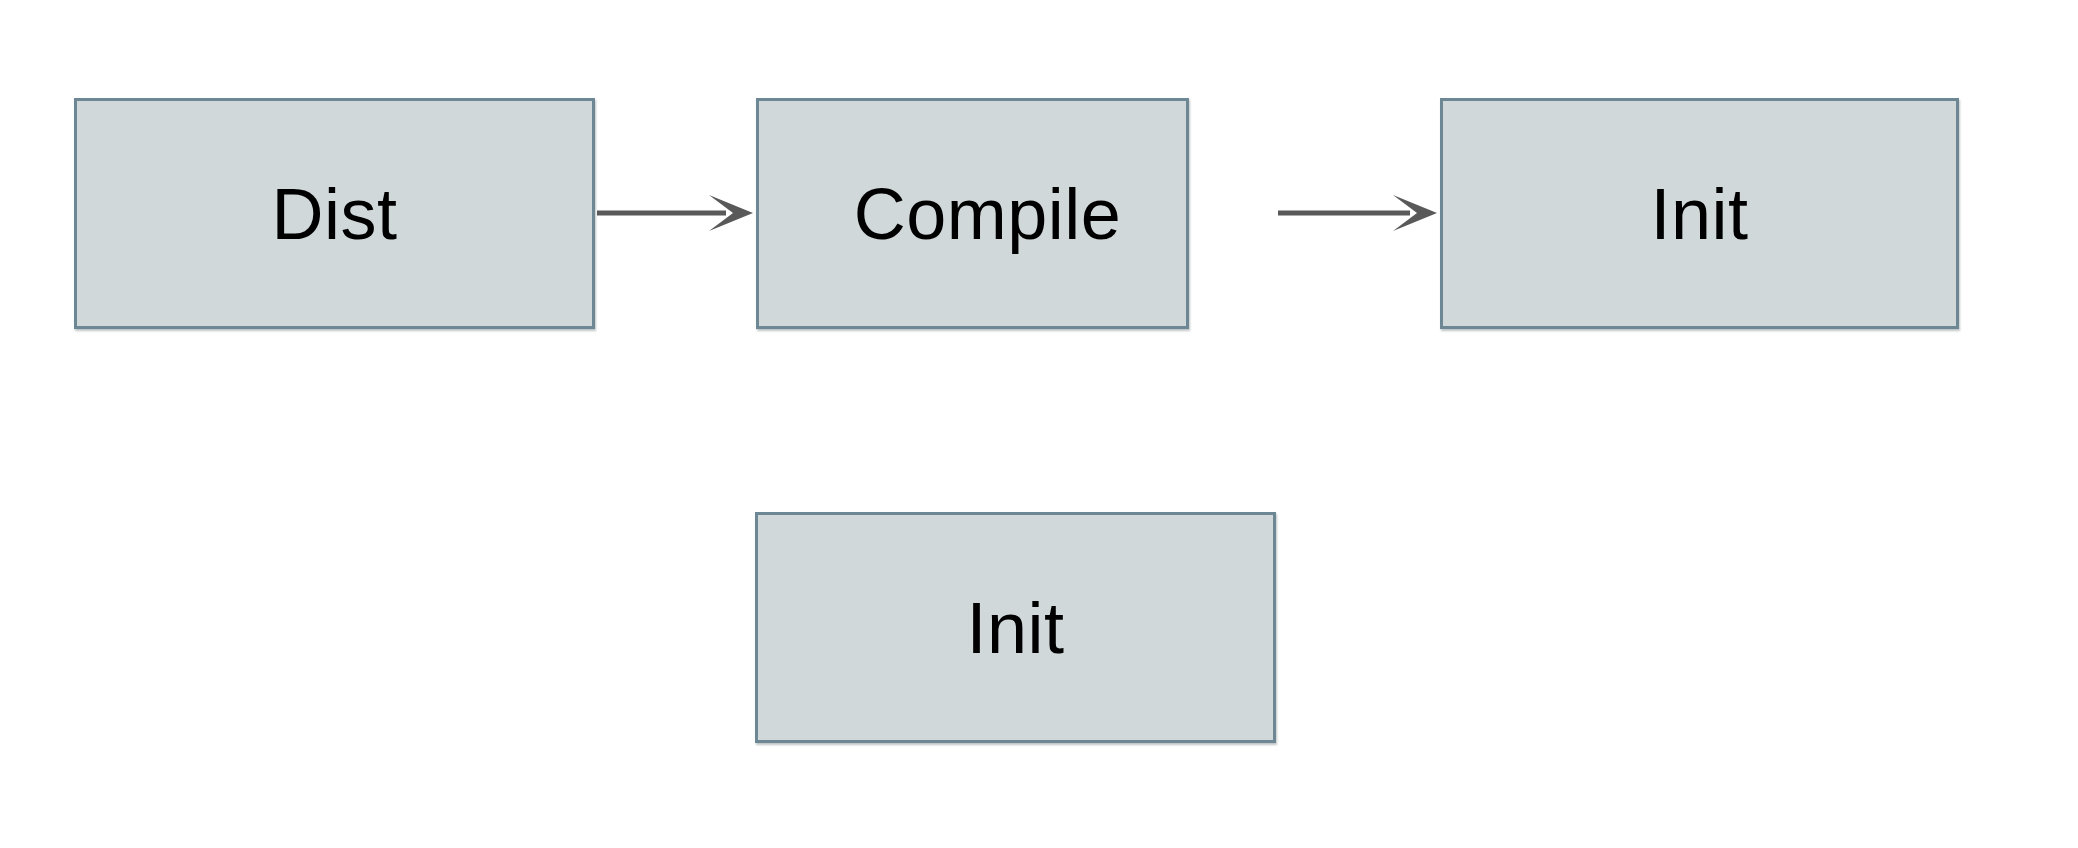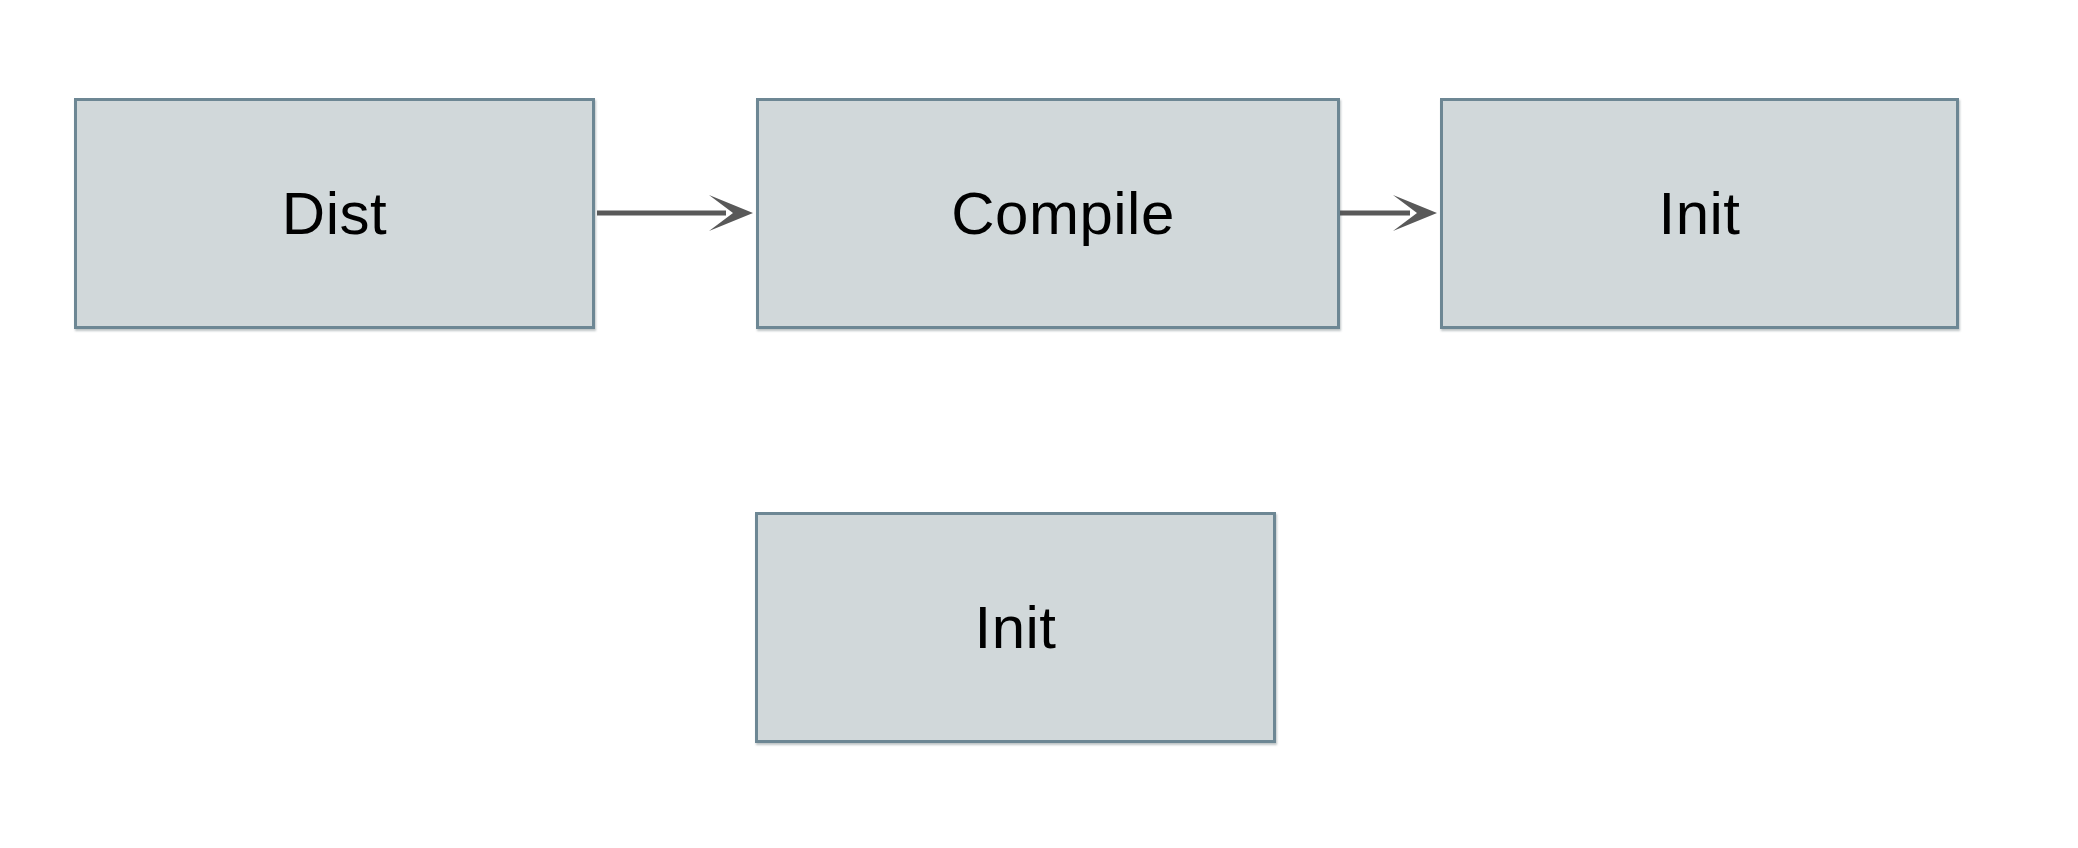--- a/index.html
+++ b/index.html
@@ -22,28 +22,28 @@
     height: 231px;
     box-sizing: border-box;
     background: var(--node-fill, #d1d8da);
     border: 3px solid var(--node-border, #6d8794);
     box-shadow: 1px 2px 2px rgba(70, 85, 92, 0.35);
     display: flex;
     align-items: center;
     justify-content: center;
   }
   .node-label {
-    font-size: 60px;
+    font-size: 72px;
     line-height: 1;
     color: var(--label, #000000);
     white-space: nowrap;
     letter-spacing: 0.5px;
   }
   #node-dist    { left: 74px;   top: 98px;  width: 521px; }
-  #node-compile { left: 756px;  top: 98px;  width: 584px; padding-left: 30px; }
+  #node-compile { left: 756px;  top: 98px;  width: 433px; padding-left: 30px; }
   #node-init    { left: 1440px; top: 98px;  width: 519px; }
   #node-clean   { left: 755px;  top: 512px; width: 521px; }
   #edges {
     position: absolute;
     left: 0; top: 0;
     width: 2078px;
     height: 848px;
     pointer-events: none;
   }
   #edges line    { stroke: var(--arrow, #595959); stroke-width: 5px; }

